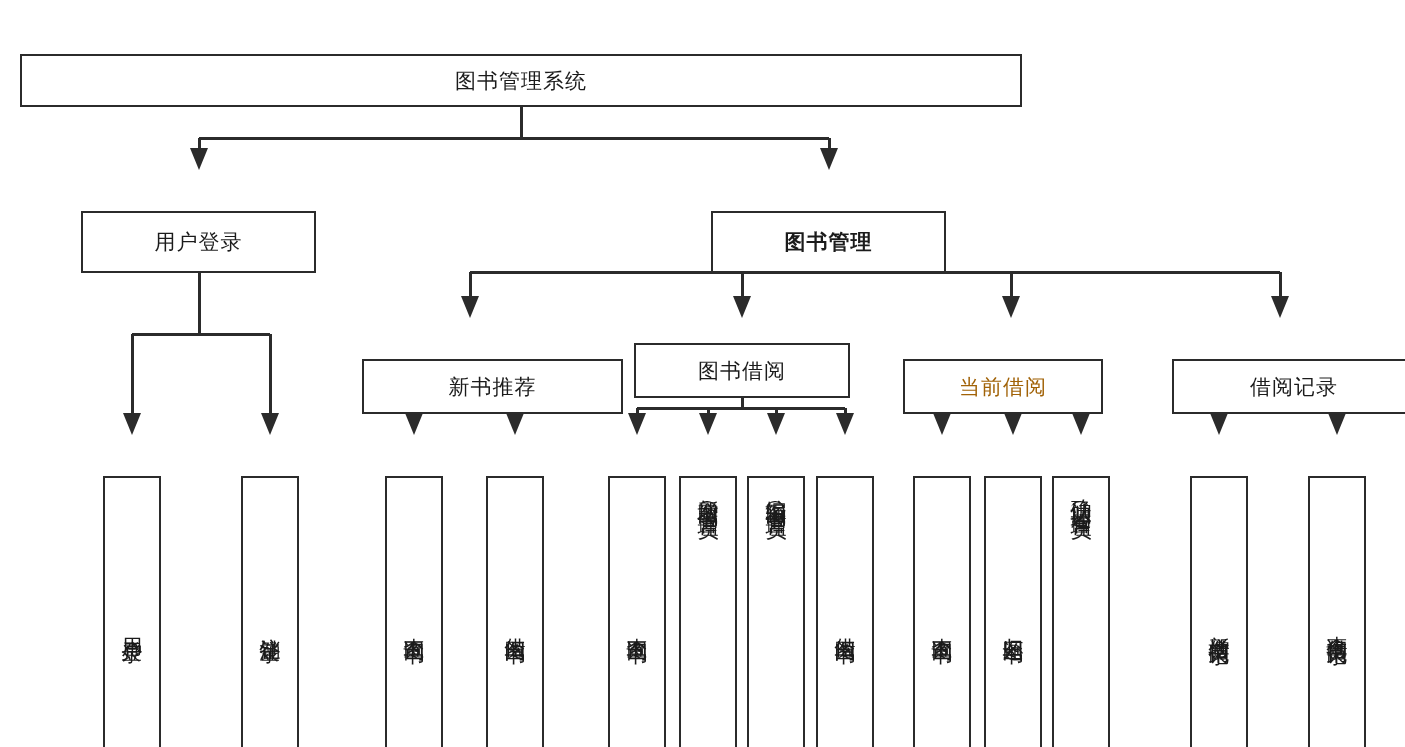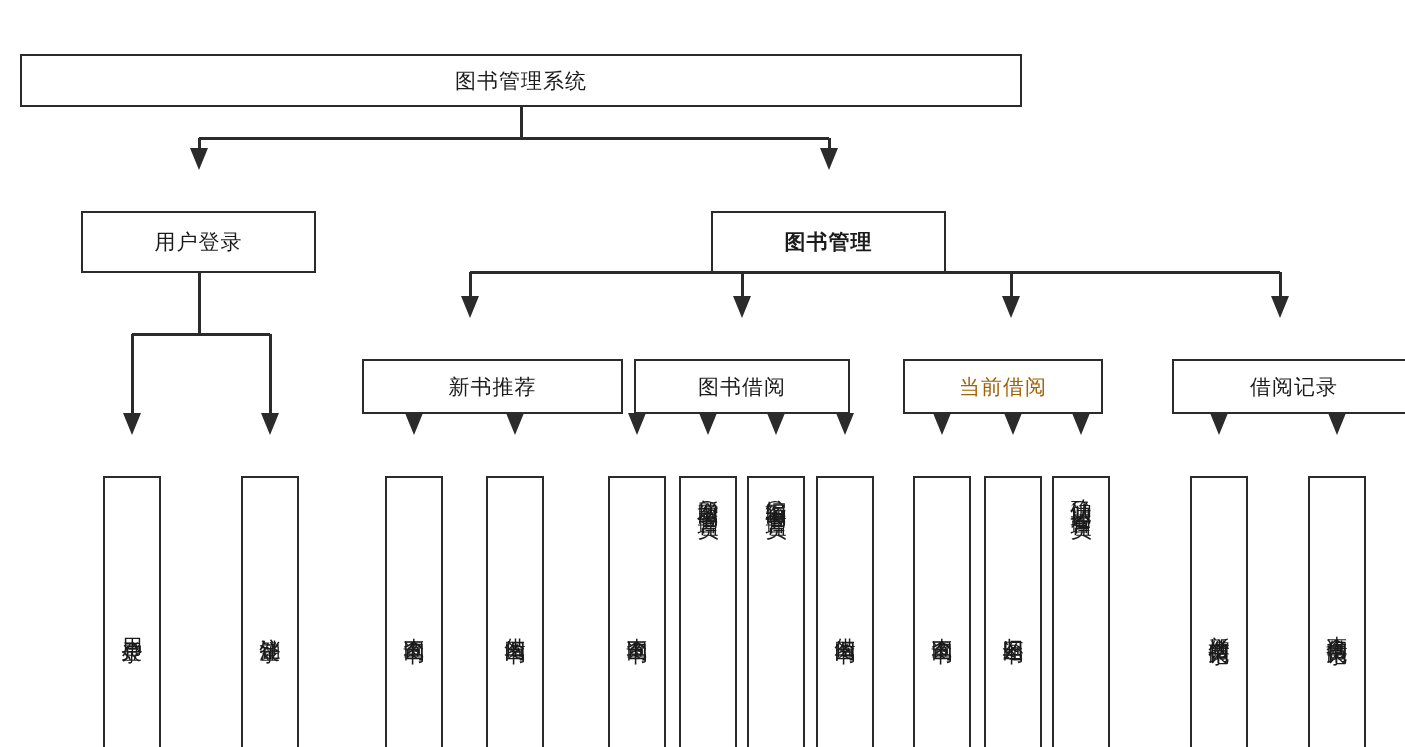--- a/index.html
+++ b/index.html
@@ -137,21 +137,21 @@
       </div>
       <div class="node horiz" style="left: 81px; top: 170px; width: 235px; height: 62px; border-color: rgb(43, 43, 43); background: rgb(255, 255, 255); color: rgb(27, 27, 27);">
         <span class="label">用户登录</span>
       </div>
       <div class="node horiz" style="left: 711px; top: 170px; width: 235px; height: 62px; border-color: rgb(43, 43, 43); background: rgb(255, 255, 255); color: rgb(27, 27, 27); font-weight: bold;">
         <span class="label">图书管理</span>
       </div>
       <div class="node horiz" style="left: 362px; top: 318px; width: 261px; height: 55px; border-color: rgb(43, 43, 43); background: rgb(255, 255, 255); color: rgb(27, 27, 27);">
         <span class="label">新书推荐</span>
       </div>
-      <div class="node horiz" style="left: 634px; top: 318px; width: 216px; height: 55px; border-color: rgb(43, 43, 43); background: rgb(255, 255, 255); color: rgb(27, 27, 27);">
+      <div class="node horiz" style="left: 634px; top: 302px; width: 216px; height: 55px; border-color: rgb(43, 43, 43); background: rgb(255, 255, 255); color: rgb(27, 27, 27);">
         <span class="label">图书借阅</span>
       </div>
       <div class="node horiz" style="left: 903px; top: 318px; width: 200px; height: 55px; border-color: rgb(43, 43, 43); background: rgb(255, 255, 255); color: #a16207;">
         <span class="label">当前借阅</span>
       </div>
       <div class="node horiz" style="left: 1172px; top: 318px; width: 244px; height: 55px; border-color: rgb(43, 43, 43); background: rgb(255, 255, 255); color: rgb(27, 27, 27);">
         <span class="label">借阅记录</span>
       </div>
       <div class="node vert" style="left: 103px; top: 435px; width: 58px; height: 298px; border-color: rgb(43, 43, 43); background: rgb(255, 255, 255); color: rgb(27, 27, 27);">
         <span class="label">用户登录</span>

